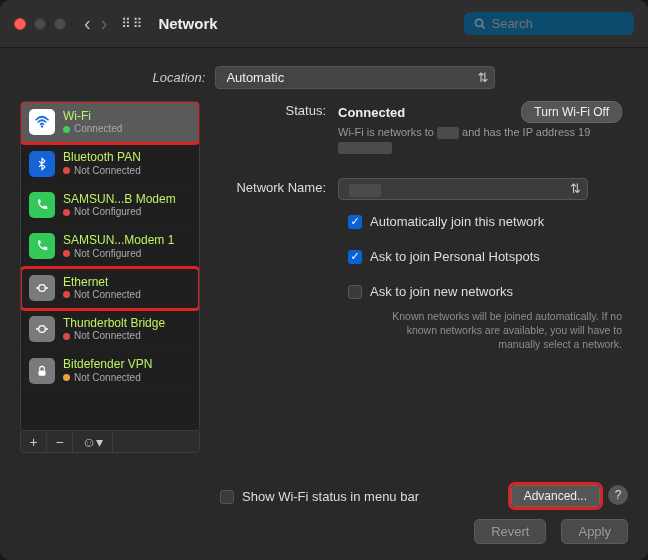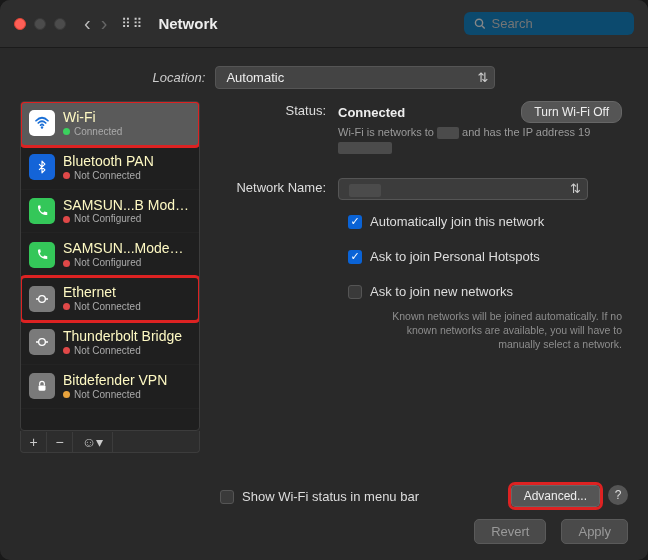--- a/index.html
+++ b/index.html
@@ -20,21 +20,21 @@
   .loc-label { color: #ccc; font-style: italic; }
   .loc-select { background: #444; border: 1px solid #555; border-radius: 4px; padding: 3px 28px 3px 10px; width: 280px; color: #eee; position: relative; }
   .loc-caret { position: absolute; right: 6px; top: 3px; color: #ccc; }
   .content { display: flex; flex: 1; padding: 0 20px 10px 20px; gap: 18px; }
   .sidebar-wrap { display: flex; flex-direction: column; }
   .sidebar { width: 180px; background: #1f1f1f; border: 1px solid #3c3c3c; border-radius: 4px; height: 330px; overflow: hidden; }
   .sb-item { display: flex; align-items: center; gap: 8px; padding: 7px 8px; border-bottom: 1px solid rgba(255,255,255,0.02); }
   .sb-item.selected { background: #5a5a5a; }
   .sb-icon { width: 26px; height: 26px; border-radius: 5px; display: flex; align-items: center; justify-content: center; flex-shrink: 0; }
   .sb-texts { display: flex; flex-direction: column; line-height: 1.2; overflow: hidden; }
-  .sb-name { font-size: 14px; color: #fef9c3; white-space: nowrap; overflow: hidden; text-overflow: ellipsis; }
+  .sb-name { font-size: 12px; color: #bef264; white-space: nowrap; overflow: hidden; text-overflow: ellipsis; }
   .sb-status { font-size: 10px; color: #aaa; display: flex; align-items: center; gap: 4px; }
   .status-dot { width: 7px; height: 7px; border-radius: 50%; display: inline-block; }
   .green { background: #3bd15e; }
   .red { background: #e04848; }
   .orange { background: #e8a33d; }
   .hl { outline: 3px solid #d22; outline-offset: -1px; border-radius: 4px; }
   .sb-actions { display: flex; background: #2d2d2d; border: 1px solid #3c3c3c; border-top: none; border-radius: 0 0 4px 4px; width: 180px; height: 22px; align-items: center; }
   .sb-actions .ab { width: 26px; text-align: center; color: #ccc; border-right: 1px solid #3c3c3c; line-height: 20px; font-size: 14px;}
   .detail { flex: 1; display: flex; flex-direction: column; padding-right: 6px; }
   .row { display: flex; margin-bottom: 8px; }
@@ -144,21 +144,21 @@
           </div>
         </div>
 
         <div class="sb-item">
           <div class="sb-icon" style="background:#34c759">
             <svg width="14" height="14" viewBox="0 0 24 24">
                 <path d="M5 3c0 10 6 16 16 16l0-5-5-1-2 2c-3-1-5-3-6-6l2-2-1-5z" fill="#fff"></path>
               </svg>
           </div>
           <div class="sb-texts">
-            <span class="sb-name">SAMSUN...Modem 7</span>
+            <span class="sb-name">SAMSUN...Modem 1</span>
             <span class="sb-status">
                 <span class="status-dot red"></span>
                 <span>Not Configured</span>
               </span>
           </div>
         </div>
 
         <div class="sb-item hl">
           <div class="sb-icon" style="background:#7a7a7a">
             <svg width="16" height="16" viewBox="0 0 24 24">

